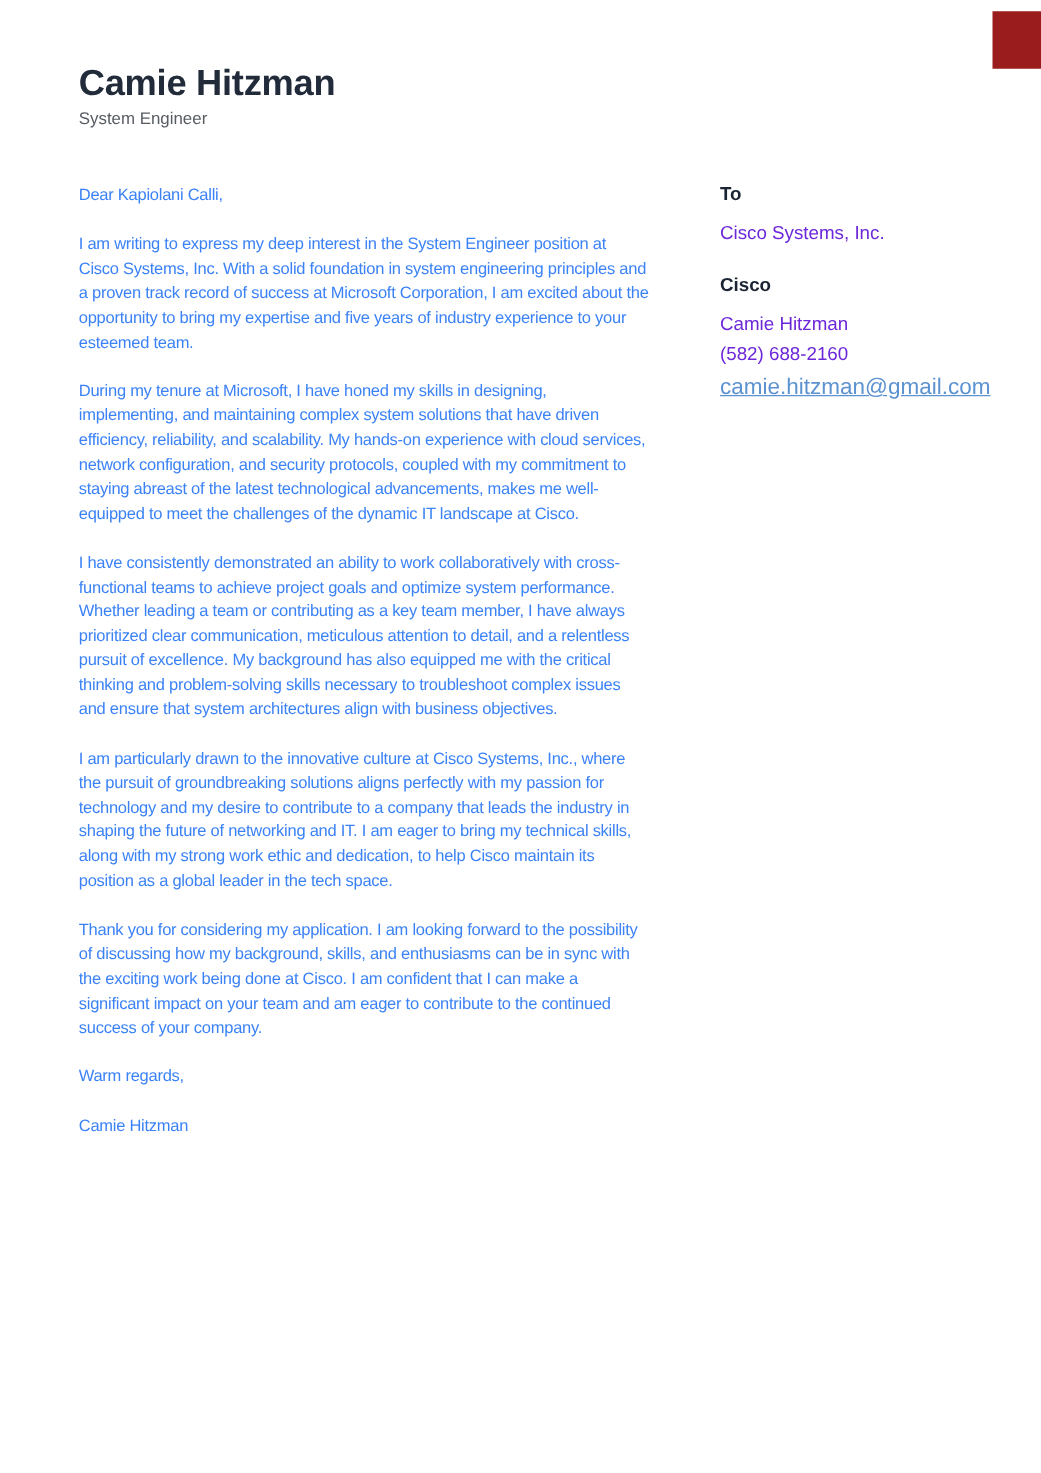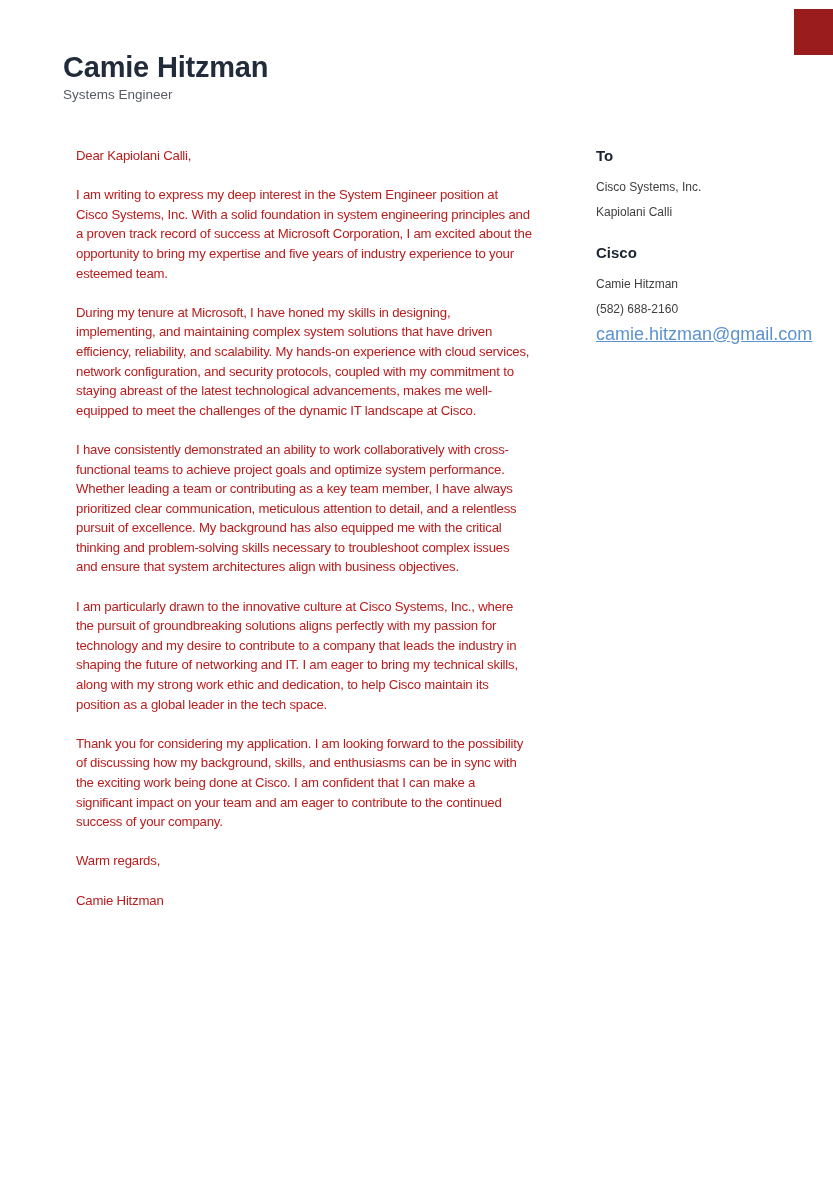--- a/index.html
+++ b/index.html
@@ -35,85 +35,84 @@
   }
   .job-title {
     font-size: 13.5px;
     color: #575c63;
     line-height: 17px;
     margin-top: 2px;
   }
   
   .letter {
     position: absolute;
-    left: 76px;
+    left: 63px;
     top: 146px;
     width: 457px;
     font-size: 13.2px;
     line-height: 19.6px;
     letter-spacing: -0.2px;
-    color: #b91c1c;
+    color: #3b82f6;
   }
   .letter p { margin: 0 0 19.6px 0; }
   .letter p:last-child { margin-bottom: 0; }
   
   .sidebar {
     position: absolute;
-    left: 596px;
+    left: 576px;
     top: 146px;
     width: 215px;
   }
   .sidebar-heading {
     font-size: 15px;
     font-weight: 700;
     color: #1b2433;
     line-height: 19px;
     margin: 0 0 10px 0;
   }
   .sidebar-heading.from { margin-top: 19px; }
   .sidebar-line {
-    font-size: 12px;
+    font-size: 15px;
     line-height: 24.7px;
-    color: #404040;
+    color: #6d28d9;
   }
   .email-link {
     font-size: 18px;
     line-height: 24.7px;
     color: #5d92d0;
     text-decoration: underline;
     cursor: pointer;
   }
 </style>
 </head>
 <body>
 
 <div class="page">
 
   <div class="accent-square"></div>
 
   <div class="header">
     <div class="name">Camie Hitzman</div>
-    <div class="job-title">Systems Engineer</div>
+    <div class="job-title">System Engineer</div>
   </div>
 
   <div class="letter">
     <p>Dear Kapiolani Calli,</p>
     <p>I am writing to express my deep interest in the System Engineer position at Cisco Systems, Inc. With a solid foundation in system engineering principles and a proven track record of success at Microsoft Corporation, I am excited about the opportunity to bring my expertise and five years of industry experience to your esteemed team.</p>
     <p>During my tenure at Microsoft, I have honed my skills in designing, implementing, and maintaining complex system solutions that have driven efficiency, reliability, and scalability. My hands-on experience with cloud services, network configuration, and security protocols, coupled with my commitment to staying abreast of the latest technological advancements, makes me well-equipped to meet the challenges of the dynamic IT landscape at Cisco.</p>
     <p>I have consistently demonstrated an ability to work collaboratively with cross-functional teams to achieve project goals and optimize system performance. Whether leading a team or contributing as a key team member, I have always prioritized clear communication, meticulous attention to detail, and a relentless pursuit of excellence. My background has also equipped me with the critical thinking and problem-solving skills necessary to troubleshoot complex issues and ensure that system architectures align with business objectives.</p>
     <p>I am particularly drawn to the innovative culture at Cisco Systems, Inc., where the pursuit of groundbreaking solutions aligns perfectly with my passion for technology and my desire to contribute to a company that leads the industry in shaping the future of networking and IT. I am eager to bring my technical skills, along with my strong work ethic and dedication, to help Cisco maintain its position as a global leader in the tech space.</p>
     <p>Thank you for considering my application. I am looking forward to the possibility of discussing how my background, skills, and enthusiasms can be in sync with the exciting work being done at Cisco. I am confident that I can make a significant impact on your team and am eager to contribute to the continued success of your company.</p>
     <p>Warm regards,</p>
     <p>Camie Hitzman</p>
   </div>
 
   <div class="sidebar">
     <div class="sidebar-heading">To</div>
     <div class="sidebar-line">Cisco Systems, Inc.</div>
-    <div class="sidebar-line">Kapiolani Calli</div>
 
     <div class="sidebar-heading from">Cisco</div>
     <div class="sidebar-line">Camie Hitzman</div>
     <div class="sidebar-line">(582) 688-2160</div>
     <div>
       <a href="#" class="email-link">camie.hitzman@gmail.com</a>
     </div>
   </div>
 
 </div>

